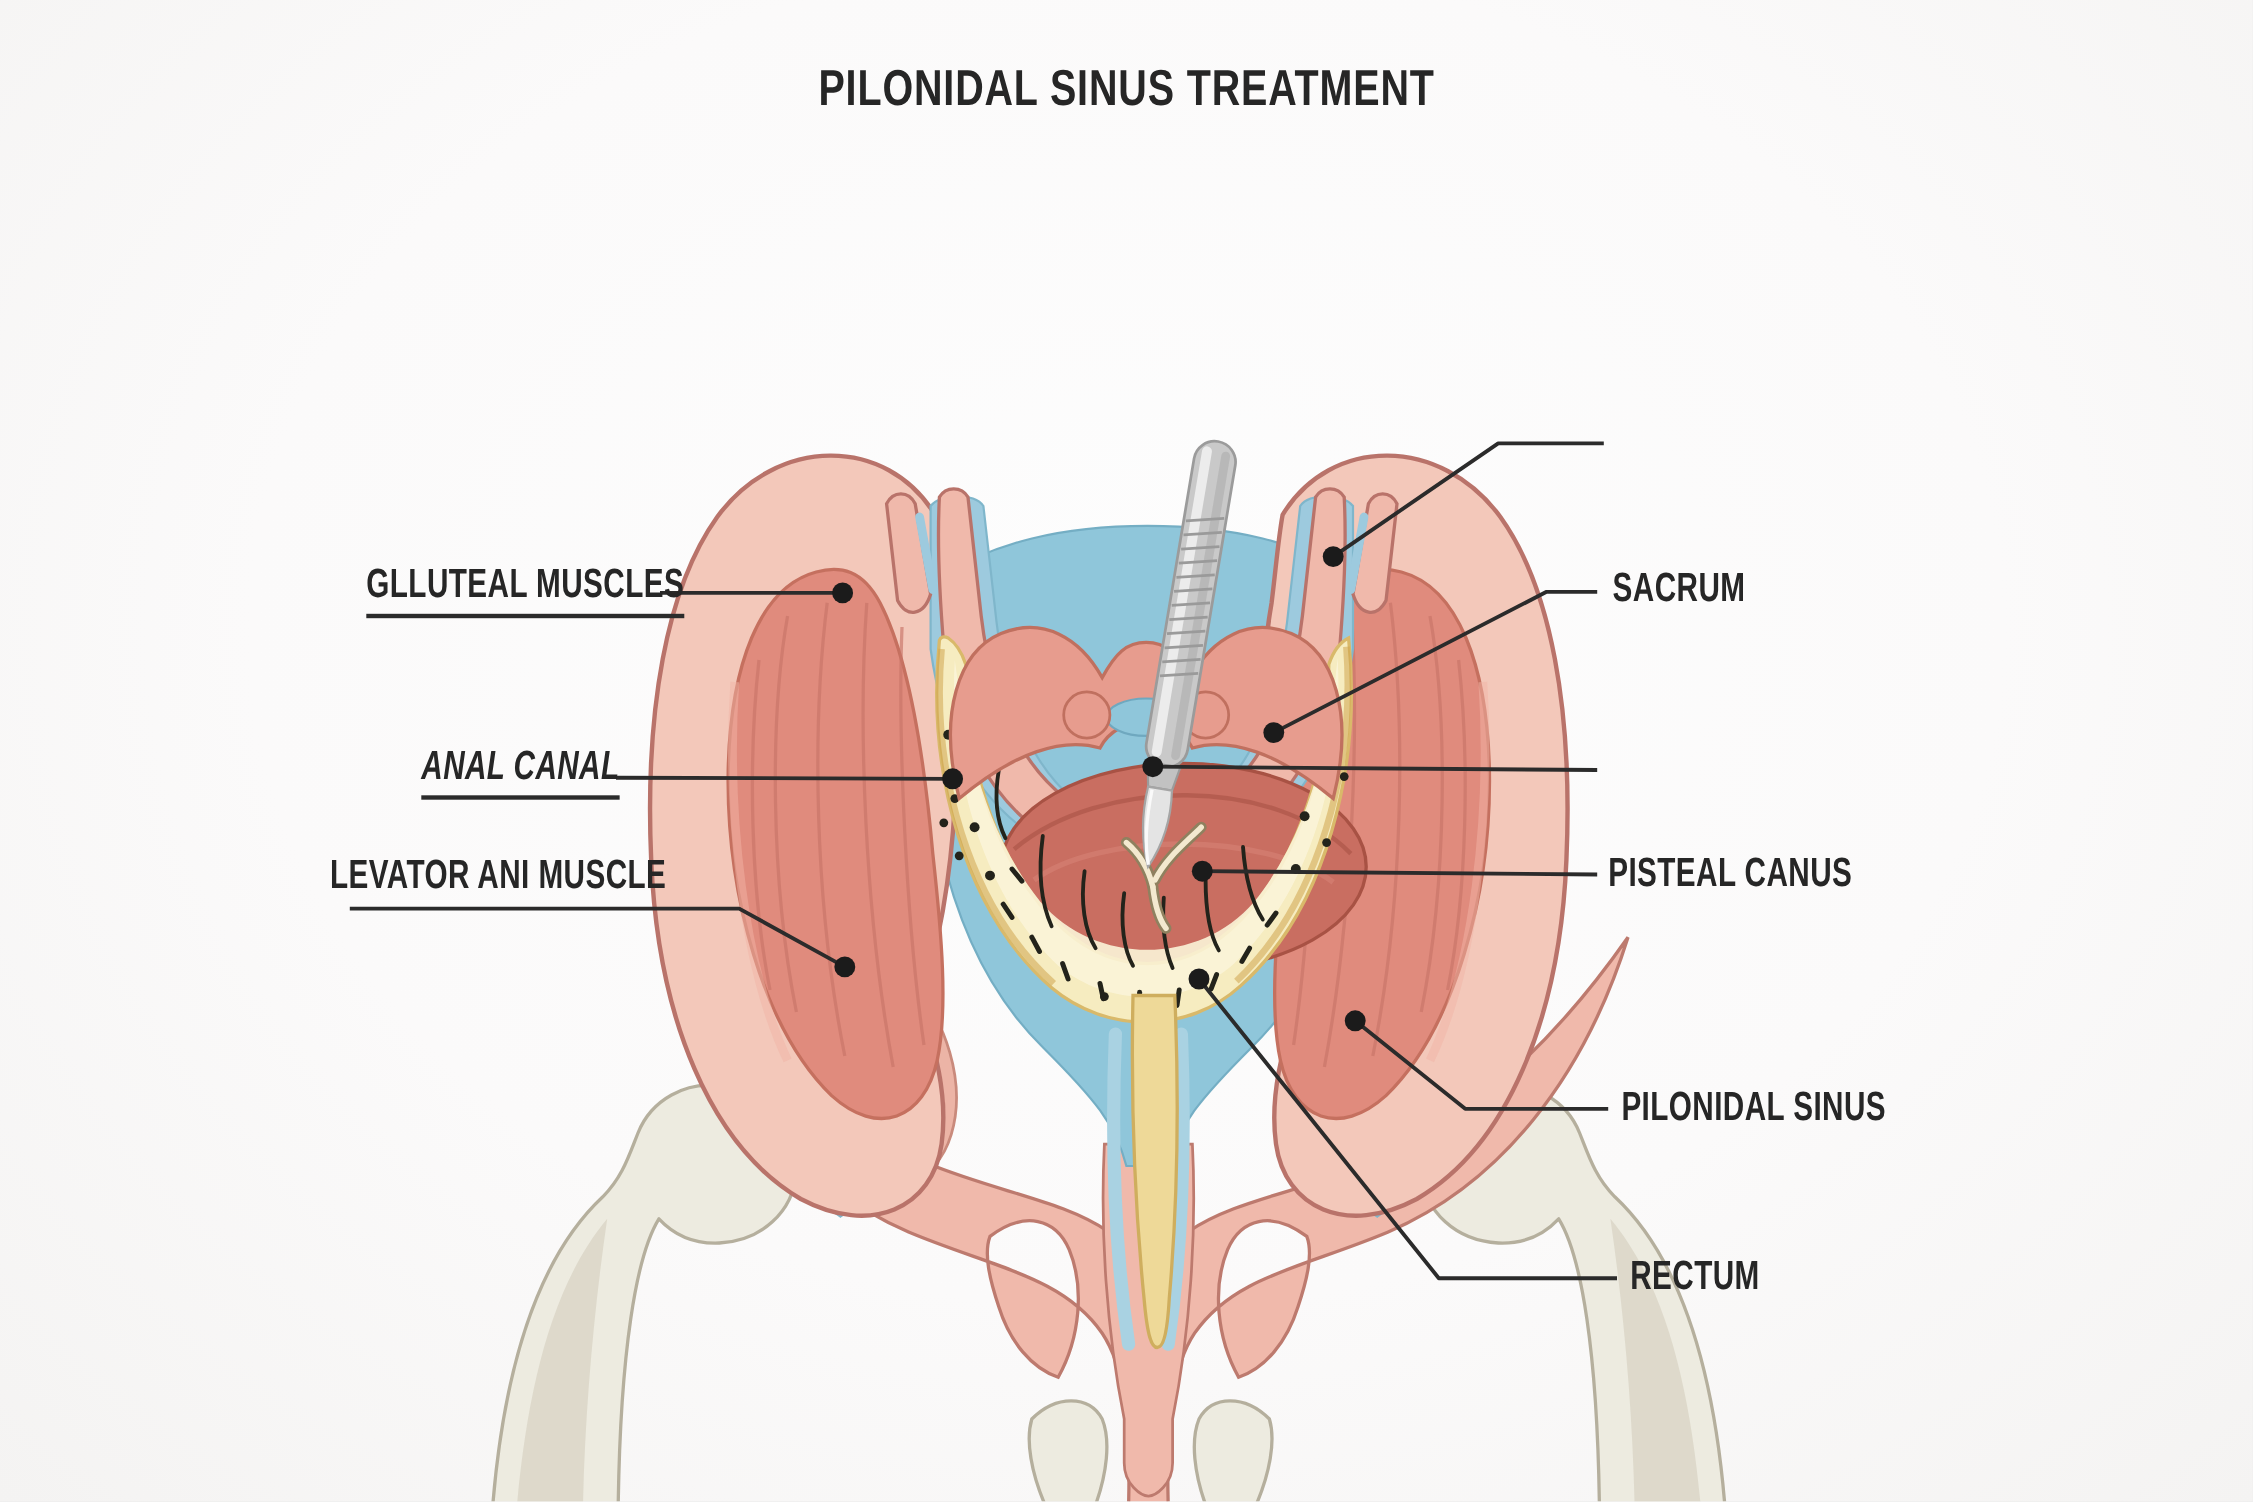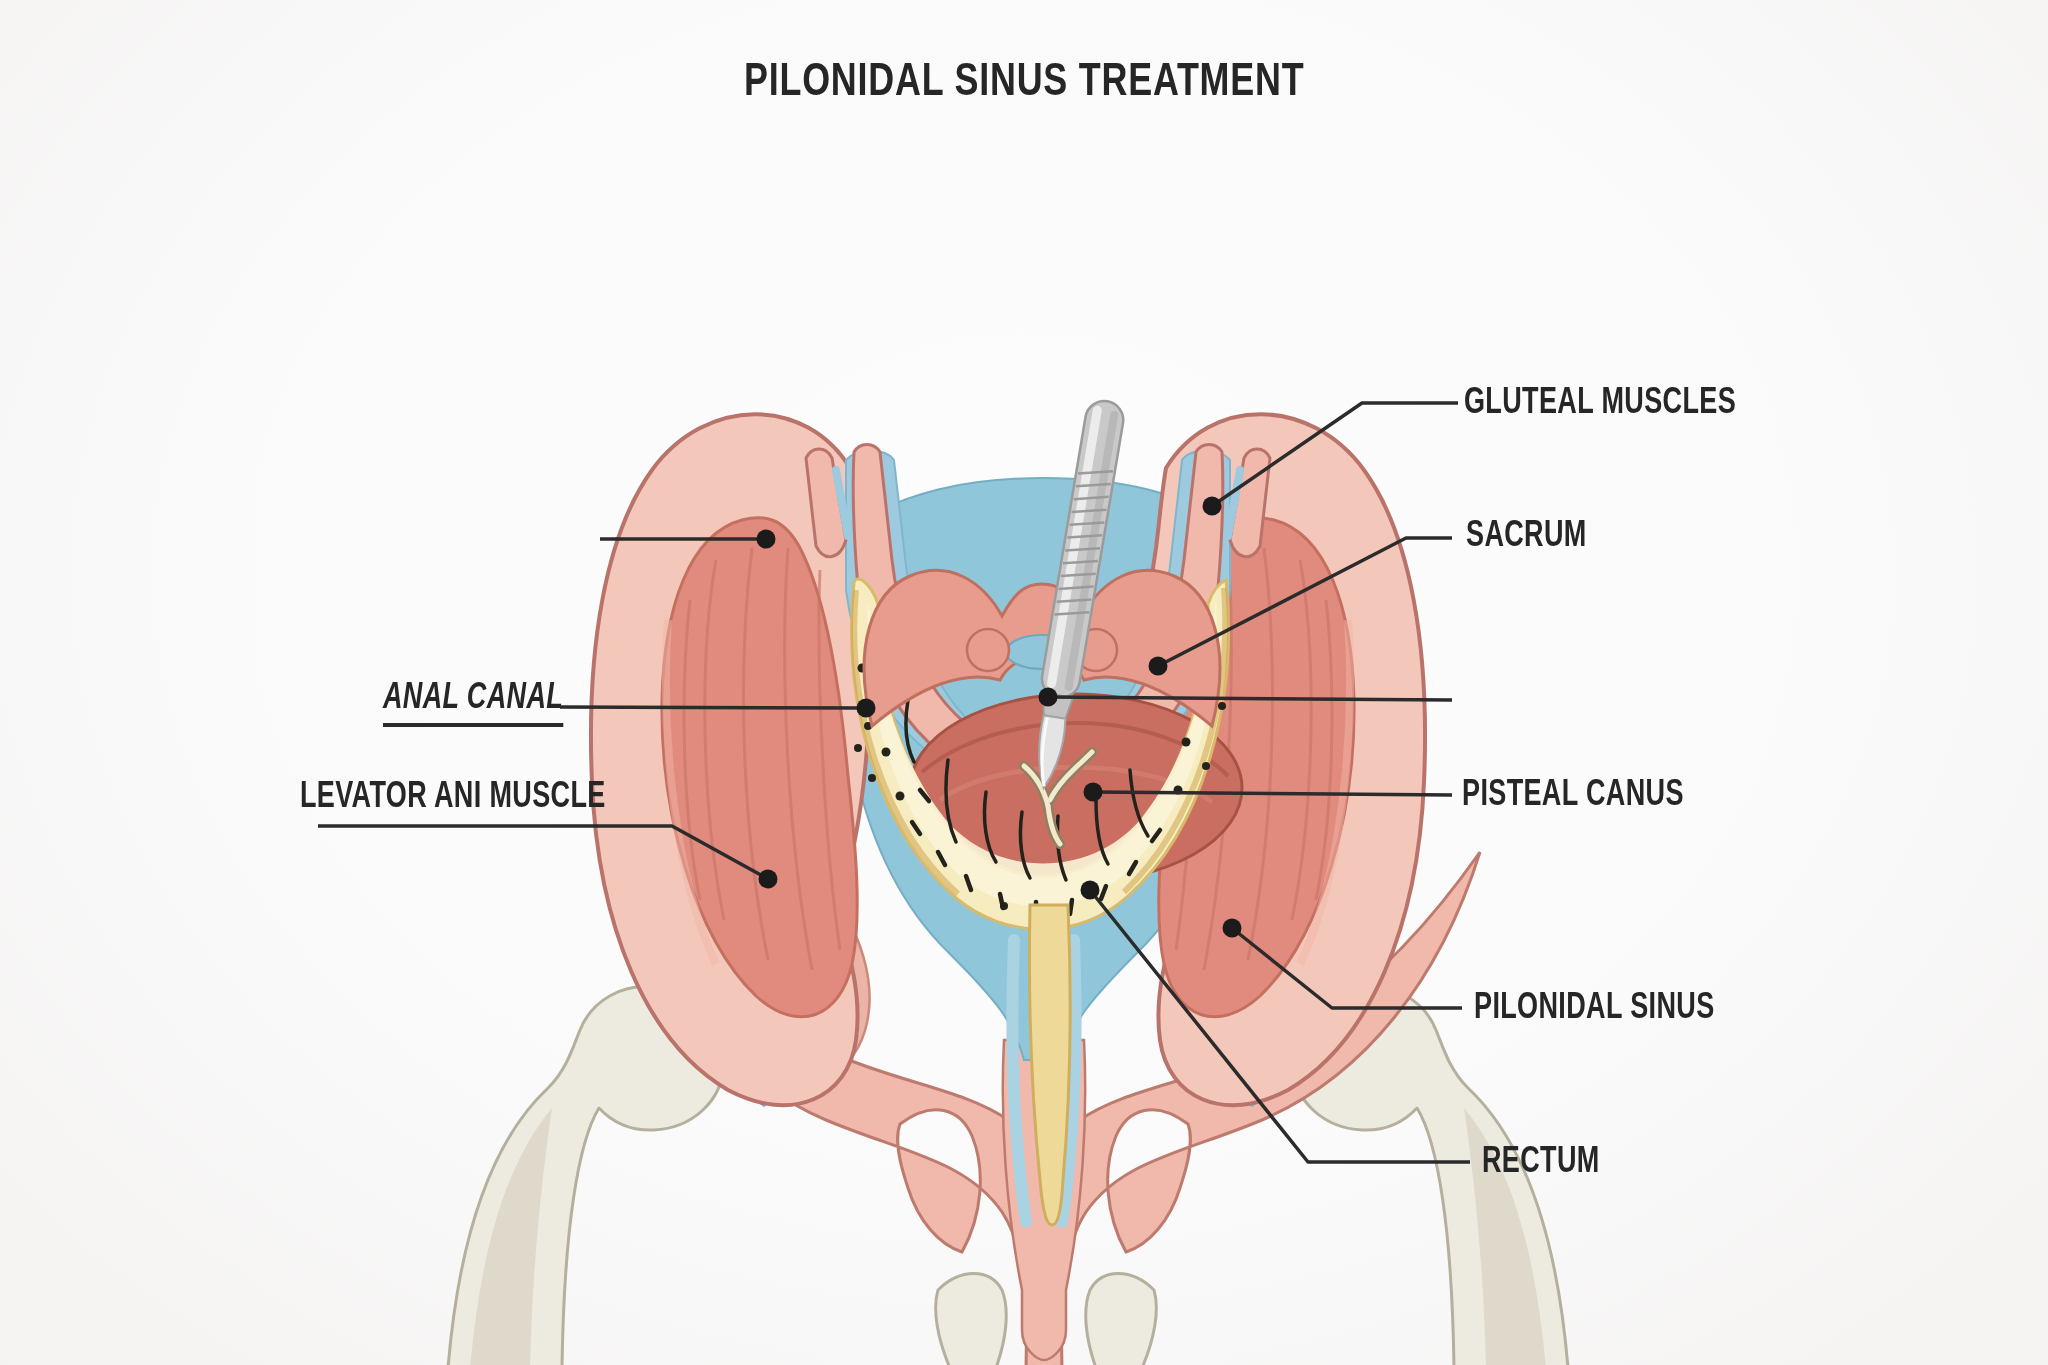--- a/index.html
+++ b/index.html
@@ -235,22 +235,22 @@
         <circle cx="1158" cy="666" r="9.5"></circle>
         <circle cx="1048" cy="697" r="9.5"></circle>
     <circle cx="1093" cy="792" r="9.5"></circle>
         <circle cx="1232" cy="928" r="9.5"></circle>
         <circle cx="1090" cy="890" r="9.5"></circle>
   </g>
 </svg>
 
 <div class="title"><span>PILONIDAL SINUS TREATMENT</span></div>
 
+<div class="lbl u" style="left:333px;top:512px;"><span>GLLUTEAL MUSCLES</span></div>
 <div class="lbl u" style="left:383px;top:677px;font-style:italic;"><span>ANAL CANAL</span></div>
 <div class="lbl" style="left:300px;top:776px;"><span>LEVATOR ANI MUSCLE</span></div>
 
-<div class="lbl" style="left:1464px;top:382px;"><span>GLUTEAL MUSCLES</span></div>
 <div class="lbl" style="left:1466px;top:515px;"><span>SACRUM</span></div>
 <div class="lbl" style="left:1462px;top:774px;"><span>PISTEAL CANUS</span></div>
 <div class="lbl" style="left:1474px;top:987px;"><span>PILONIDAL SINUS</span></div>
 <div class="lbl" style="left:1482px;top:1141px;"><span>RECTUM</span></div>
 
 </div>
 
 </body></html>

